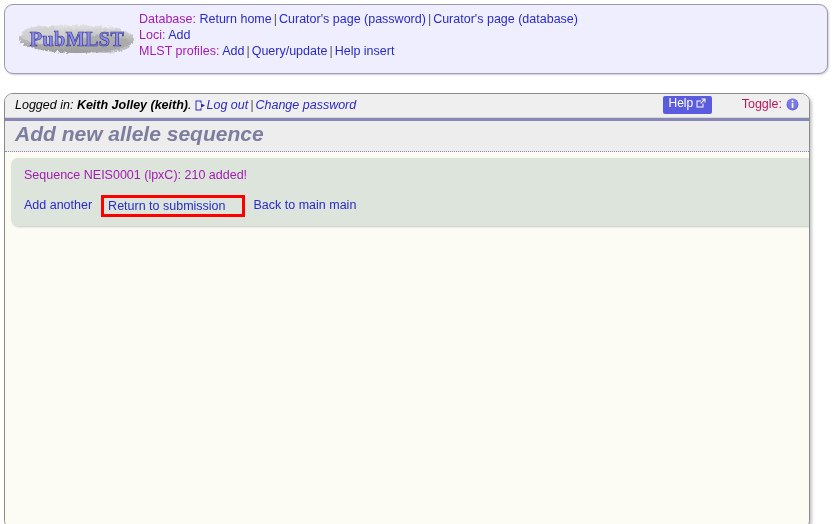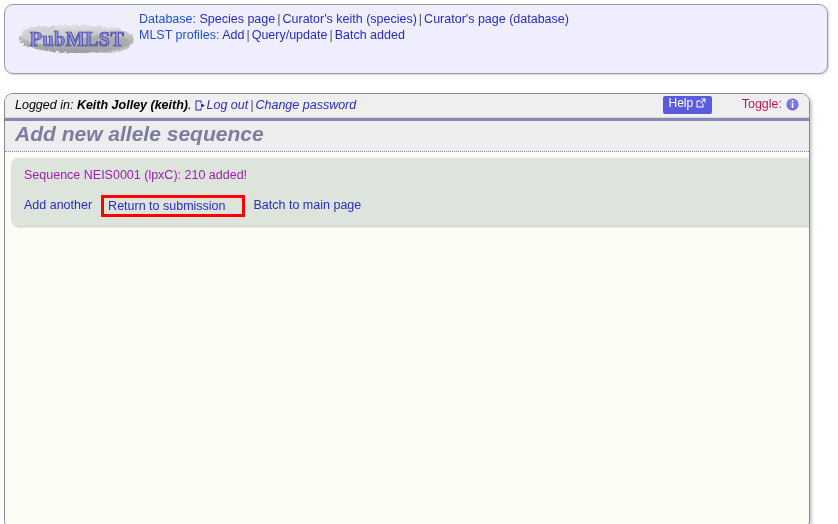--- a/index.html
+++ b/index.html
@@ -45,21 +45,21 @@
   }
   #nav-lines {
     position: absolute;
     left: 134px;
     top: 6px;
     line-height: 16px;
     font-size: 12.5px;
     white-space: nowrap;
   }
   #nav-lines .nav-row { height: 16px; }
-  #nav-lines .lbl { color: #1d4ed8; }
+  #nav-lines .lbl { color: #a21caf; }
 
   
   #main-panel {
     position: absolute;
     left: 4px;
     top: 82px;
     width: 806px;
     height: 436px;
     box-sizing: border-box;
     background: #fcfcf5;
@@ -210,28 +210,32 @@
         <ellipse cx="92" cy="25" rx="26" ry="9" fill="#a8a8a8" opacity="0.7"></ellipse>
       </g>
       <text x="64" y="27" text-anchor="middle" font-family="'Liberation Serif', serif" font-size="20" font-weight="bold" font-style="normal" fill="#8f8fe8" stroke="#3a3a9a" stroke-width="0.7" letter-spacing="0.5">PubMLST</text>
     </svg>
   </div>
 
   <div id="nav-lines">
 
     <div class="nav-row">
       <span class="lbl">Database:</span>
-      <span class="link">Species page</span><span class="sep">|</span><span class="link">Curator's keith (species)</span><span class="sep">|</span><span class="link">Curator's page (database)</span>
-    </div>
-
-
+      <span class="link">Return home</span><span class="sep">|</span><span class="link">Curator's page (password)</span><span class="sep">|</span><span class="link">Curator's page (database)</span>
+    </div>
+
+
+    <div class="nav-row">
+      <span class="lbl">Loci:</span>
+      <span class="link">Add</span>
+    </div>
 
     <div class="nav-row">
       <span class="lbl">MLST profiles:</span>
-      <span class="link">Add</span><span class="sep">|</span><span class="link">Query/update</span><span class="sep">|</span><span class="link">Batch added</span>
+      <span class="link">Add</span><span class="sep">|</span><span class="link">Query/update</span><span class="sep">|</span><span class="link">Help insert</span>
     </div>
 
   </div>
 </div>
 
 <div id="main-panel">
 
   <div id="login-bar">
 
     <div id="login-left">
@@ -261,20 +265,20 @@
     <div id="page-title">Add new allele sequence</div>
   </div>
 
   <div id="content-area">
 
     <div id="message-box">
 
       <div id="message-text">Sequence NEIS0001 (lpxC): 210 added!</div>
 
       <div id="message-links">
-        <span class="link">Add another</span><span class="gap"></span><span id="highlight-wrap"><span class="link">Return to submission</span></span><span class="gap"></span><span class="link">Batch to main page</span>
+        <span class="link">Add another</span><span class="gap"></span><span id="highlight-wrap"><span class="link">Return to submission</span></span><span class="gap"></span><span class="link">Back to main main</span>
       </div>
 
     </div>
 
   </div>
 
 </div>
 
 </body></html>

